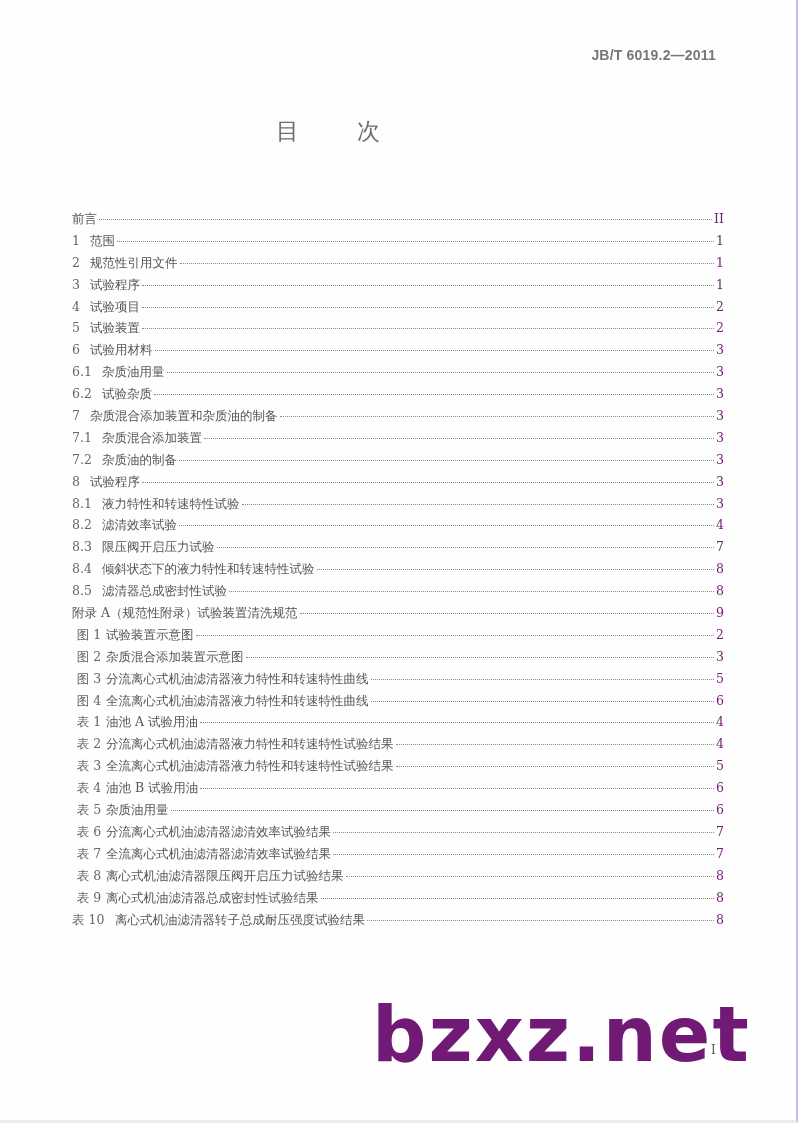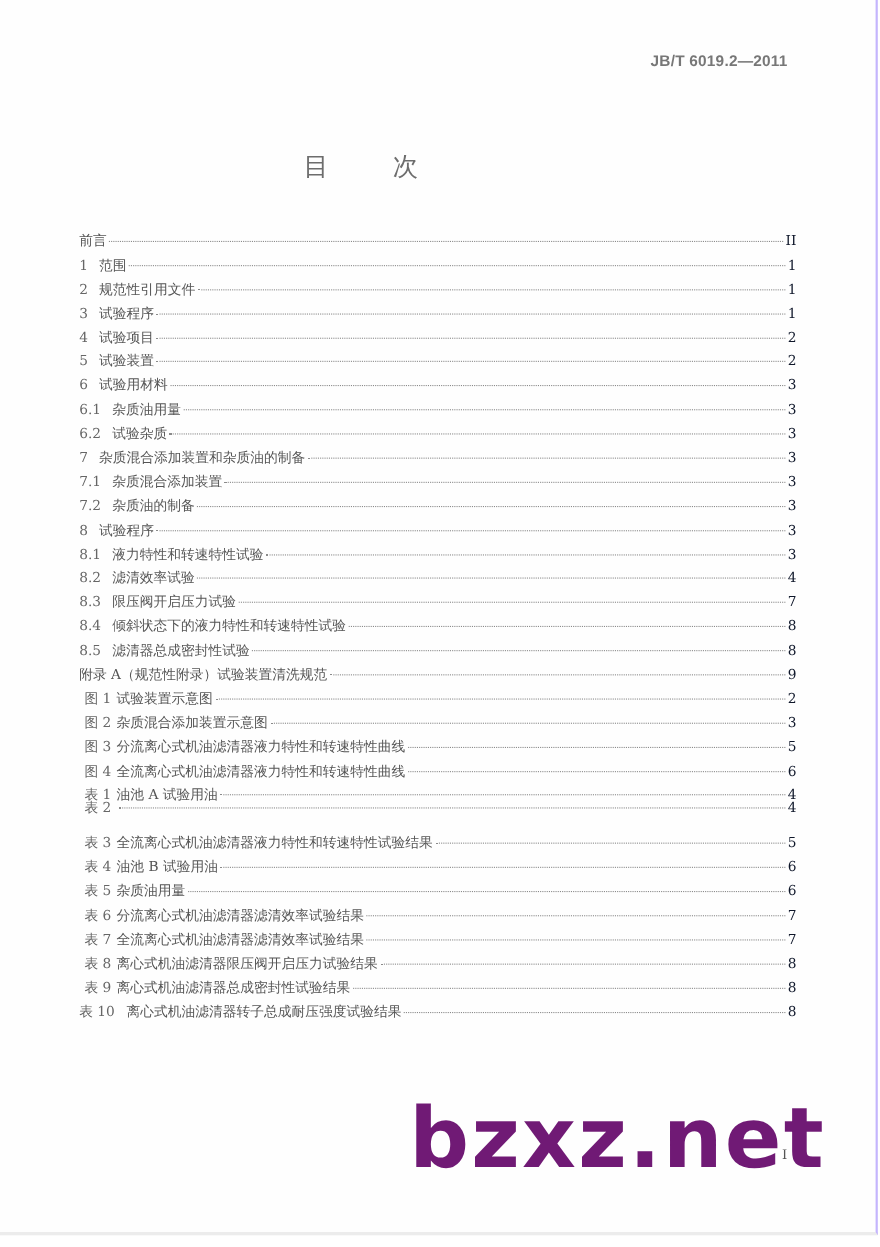--- a/index.html
+++ b/index.html
@@ -29,21 +29,21 @@
       top: 47px;
       right: 80px;
       font-family: "Liberation Sans", "DejaVu Sans", sans-serif;
       font-weight: bold;
       font-size: 14px;
       color: #777;
       letter-spacing: 0.2px;
     }
     .title {
       position: absolute;
-      top: 136px;
+      top: 116px;
       left: 0;
       width: 656px;
       text-align: center;
       font-family: "DejaVu Sans", sans-serif;
       font-size: 23px;
       color: #6d6d6d;
       letter-spacing: 0;
     }
     .title span { display: inline-block; }
     .title .gap { width: 58px; }
@@ -72,21 +72,21 @@
     .w-tab10 { width: 43px; }
     .toc-label { color: #555; margin-top: 10px; }
     .toc-dots {
       flex: 1;
       border-bottom: 1.5px dotted #8a8a8a;
       margin: 0 2px 0 2px;
       position: relative;
       top: -3px;
     }
     .toc-page {
-      color: #0f172a;
+      color: #701a75;
       min-width: 8px;
       text-align: right;
     }
     .watermark {
       position: absolute;
       top: 990px;
       left: 372px;
       font-family: "DejaVu Sans", sans-serif;
       font-weight: bold;
       font-size: 76px;
@@ -251,20 +251,21 @@
         <span class="toc-page">6</span>
       </div>
       <div class="toc-row">
         <span class="toc-num w-fig">表 1</span>
         <span class="toc-label">油池 A 试验用油</span>
         <span class="toc-dots"></span>
         <span class="toc-page">4</span>
       </div>
       <div class="toc-row">
         <span class="toc-num w-fig">表 2</span>
+        <span class="toc-label">分流离心式机油滤清器液力特性和转速特性试验结果</span>
         <span class="toc-dots"></span>
         <span class="toc-page">4</span>
       </div>
       <div class="toc-row">
         <span class="toc-num w-fig">表 3</span>
         <span class="toc-label">全流离心式机油滤清器液力特性和转速特性试验结果</span>
         <span class="toc-dots"></span>
         <span class="toc-page">5</span>
       </div>
       <div class="toc-row">

